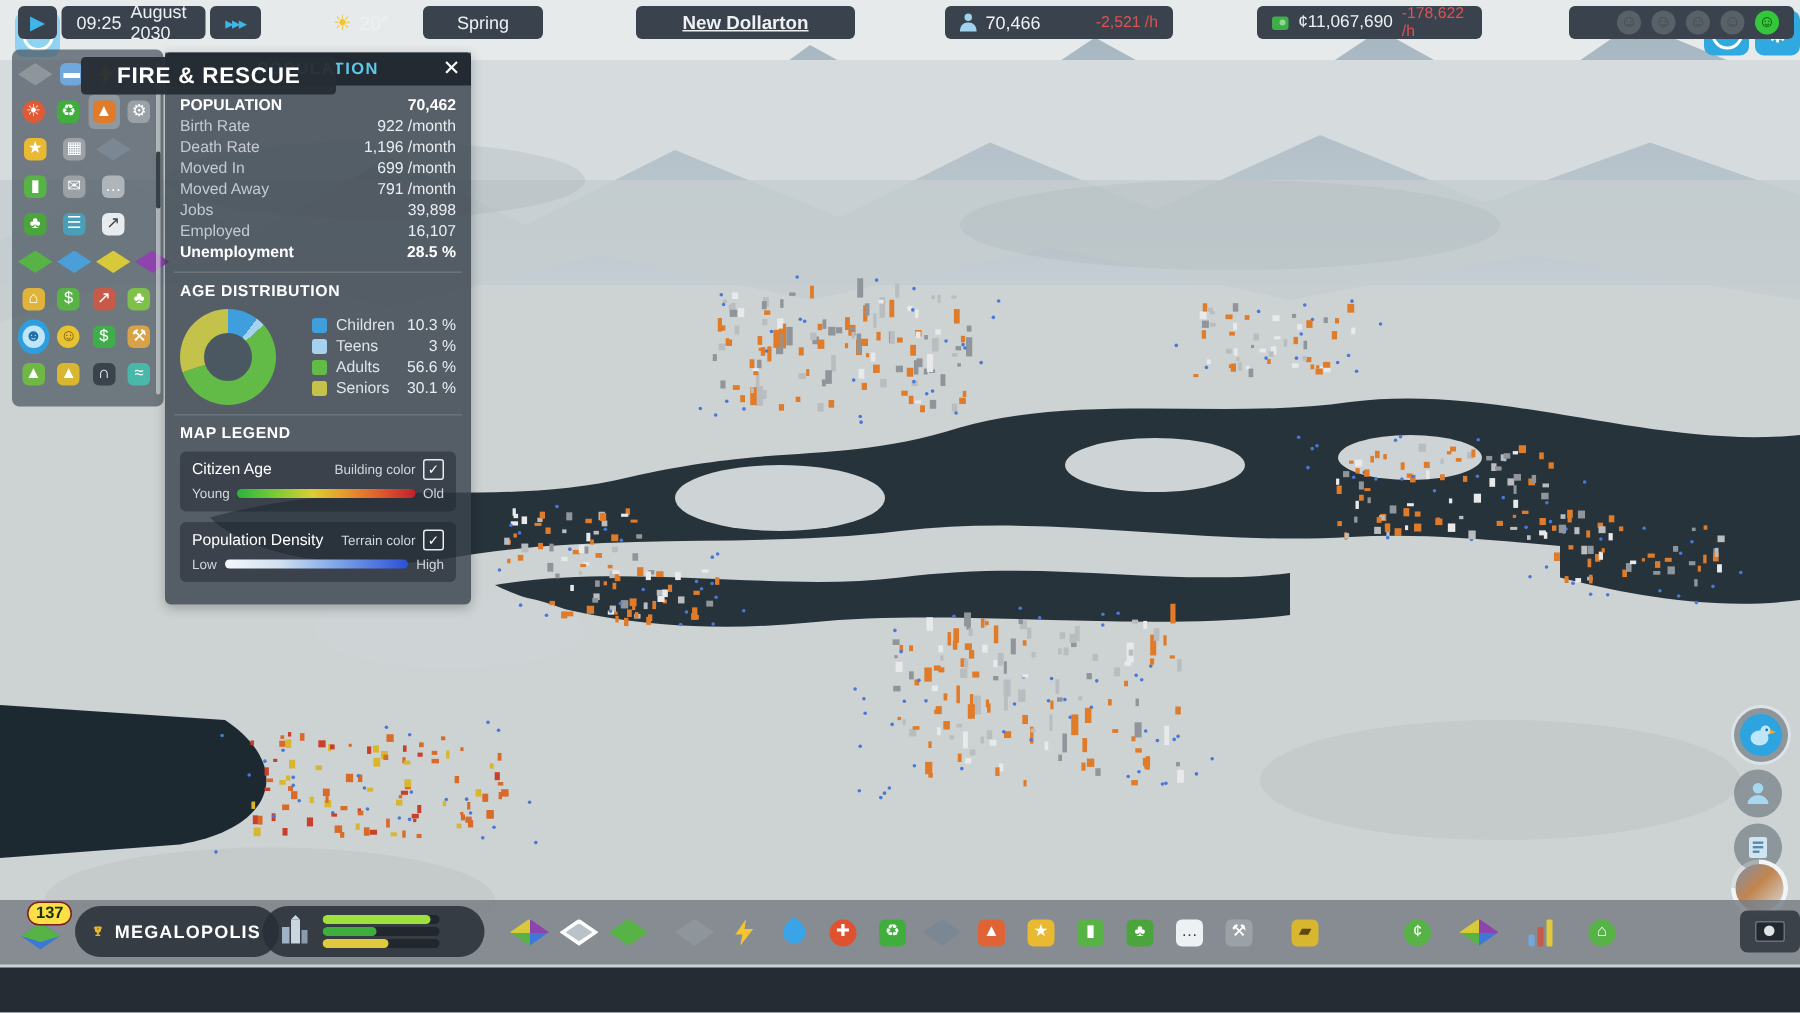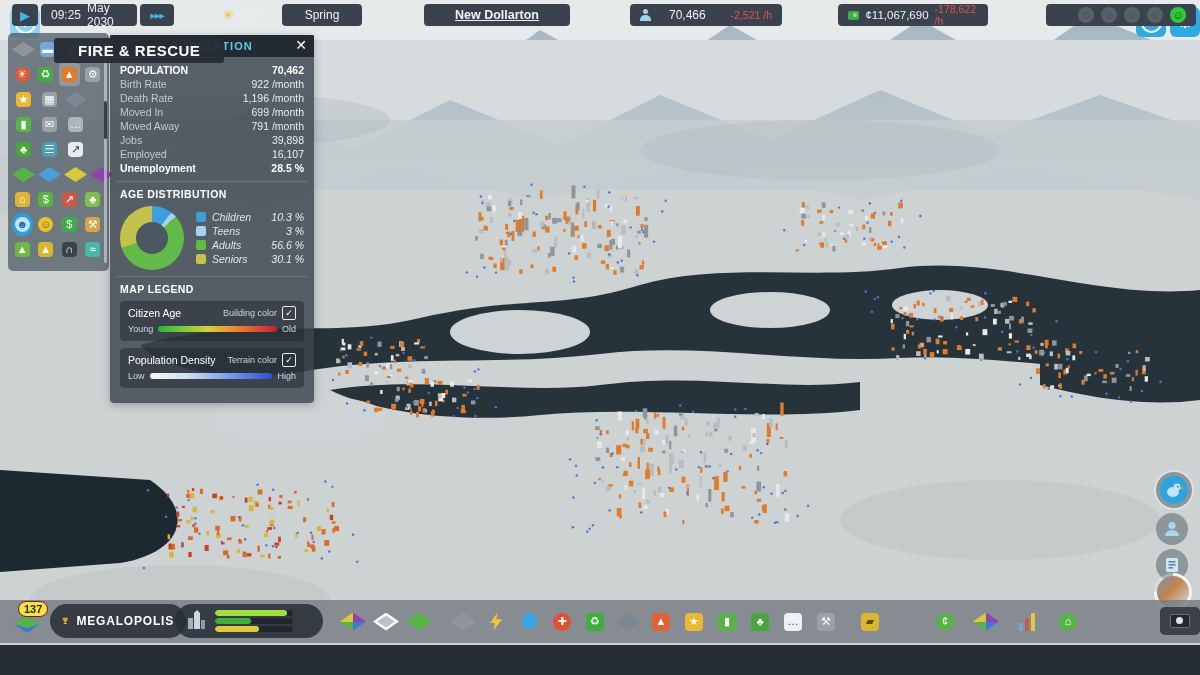--- a/index.html
+++ b/index.html
@@ -41,21 +41,21 @@
   #pop-title{flex:1;text-align:center;color:#5ec9e6;font-size:11px;font-weight:bold;letter-spacing:1px;}
   #pop-close{position:absolute;right:4px;top:1px;color:#fff;font-size:14px;font-weight:bold;width:18px;height:18px;
              display:flex;align-items:center;justify-content:center;cursor:pointer;}
   #pop-body{padding:6px 10px 8px 10px;}
   .stat-row{display:flex;justify-content:space-between;font-size:10.5px;color:#c3cad0;height:14px;align-items:center;}
   .stat-row .v{color:#e9edf0;}
   .stat-row.bold{font-weight:bold;color:#fff;}
   .stat-row.bold .v{color:#fff;}
   .divider{height:1px;background:rgba(255,255,255,.14);margin:6px -4px;}
   .section-h{font-size:10.5px;font-weight:bold;color:#fff;letter-spacing:.4px;margin:2px 0 6px 0;}
-  #age-flex{display:flex;align-items:center;gap:12px;margin-bottom:4px;font-style:italic;}
+  #age-flex{display:flex;align-items:center;gap:24px;margin-bottom:4px;}
   #donut{width:64px;height:64px;border-radius:50%;position:relative;flex:none;}
   #donut-hole{position:absolute;left:16px;top:16px;width:32px;height:32px;border-radius:50%;background:#4b5761;}
   #age-legend{flex:1;}
   .age-row{display:flex;align-items:center;font-size:10.5px;color:#dfe4e8;height:14px;}
   .age-chip{width:10px;height:10px;border-radius:2px;margin-right:6px;flex:none;}
   .age-row .lbl{flex:1;}
   .age-row .pct{color:#e9edf0;}
   .legend-card{background:rgba(28,34,42,.45);border-radius:4px;padding:5px 8px 7px 8px;margin-bottom:7px;}
   .lc-top{display:flex;align-items:center;font-size:10.5px;color:#fff;margin-bottom:4px;}
   .lc-top .nm{flex:1;}
@@ -100,21 +100,21 @@
   #statusbar{left:0;top:645px;width:1200px;height:30px;background:#262c34;}
   .sb-pill{position:absolute;top:4px;height:22px;background:#3a424d;border-radius:4px;display:flex;align-items:center;
            color:#eef1f3;font-size:12px;padding:0 10px;box-sizing:border-box;}
   #play-btn{left:12px;width:26px;justify-content:center;color:#3db7e8;font-size:13px;cursor:pointer;padding:0;}
   #time-pill{left:41px;width:96px;justify-content:center;gap:6px;}
   #speed-pill{left:140px;width:34px;justify-content:center;color:#3db7e8;letter-spacing:-1px;font-size:11px;cursor:pointer;padding:0;}
   #weather{left:222px;width:56px;background:none;gap:5px;font-size:13px;padding:0;}
   #sun-ic{color:#f5c531;font-size:14px;}
   #season-pill{left:282px;width:80px;justify-content:center;}
   #city-pill{left:424px;width:146px;justify-content:center;font-weight:bold;font-size:12.5px;text-decoration:underline;}
-  #pop-pill{left:630px;width:152px;gap:18px;}
+  #pop-pill{left:630px;width:152px;gap:6px;}
   #money-pill{left:838px;width:150px;gap:6px;font-size:11.5px;}
   .delta{margin-left:auto;color:#e05252;font-size:10.5px;}
   #happy-pill{left:1046px;width:150px;gap:7px;justify-content:flex-end;}
   .face{width:16px;height:16px;border-radius:50%;display:flex;align-items:center;justify-content:center;font-size:11px;}
   .face.inactive{background:#596168;color:#444b53;}
   .face.active{background:#35c73a;color:#0d4d10;}
   .person-ic{width:11px;height:12px;position:relative;}
   .person-ic::before{content:"";position:absolute;left:3px;top:0;width:5px;height:5px;border-radius:50%;background:#9fd3ee;}
   .person-ic::after{content:"";position:absolute;left:0;top:6px;width:11px;height:6px;border-radius:5px 5px 0 0;background:#9fd3ee;}
   .bill-ic{width:14px;height:9px;background:#3fae4a;border-radius:2px;position:relative;}
@@ -1315,21 +1315,21 @@
   <div id="camera-body">
       <div id="camera-lens"></div>
     </div>
 </div>
 
 <div id="statusbar" class="abs"></div>
 
 <div id="play-btn" class="sb-pill">▶</div>
 <div id="time-pill" class="sb-pill">
   <span>09:25</span>
-  <span>May 2030</span>
+  <span>August 2030</span>
 </div>
 <div id="speed-pill" class="sb-pill">▸▸▸</div>
 <div id="weather" class="sb-pill">
   <span id="sun-ic">☀</span>
   <span>20°</span>
 </div>
 <div id="season-pill" class="sb-pill">Spring</div>
 <div id="city-pill" class="sb-pill">New Dollarton</div>
 <div id="pop-pill" class="sb-pill">
   <span class="person-ic"></span>

